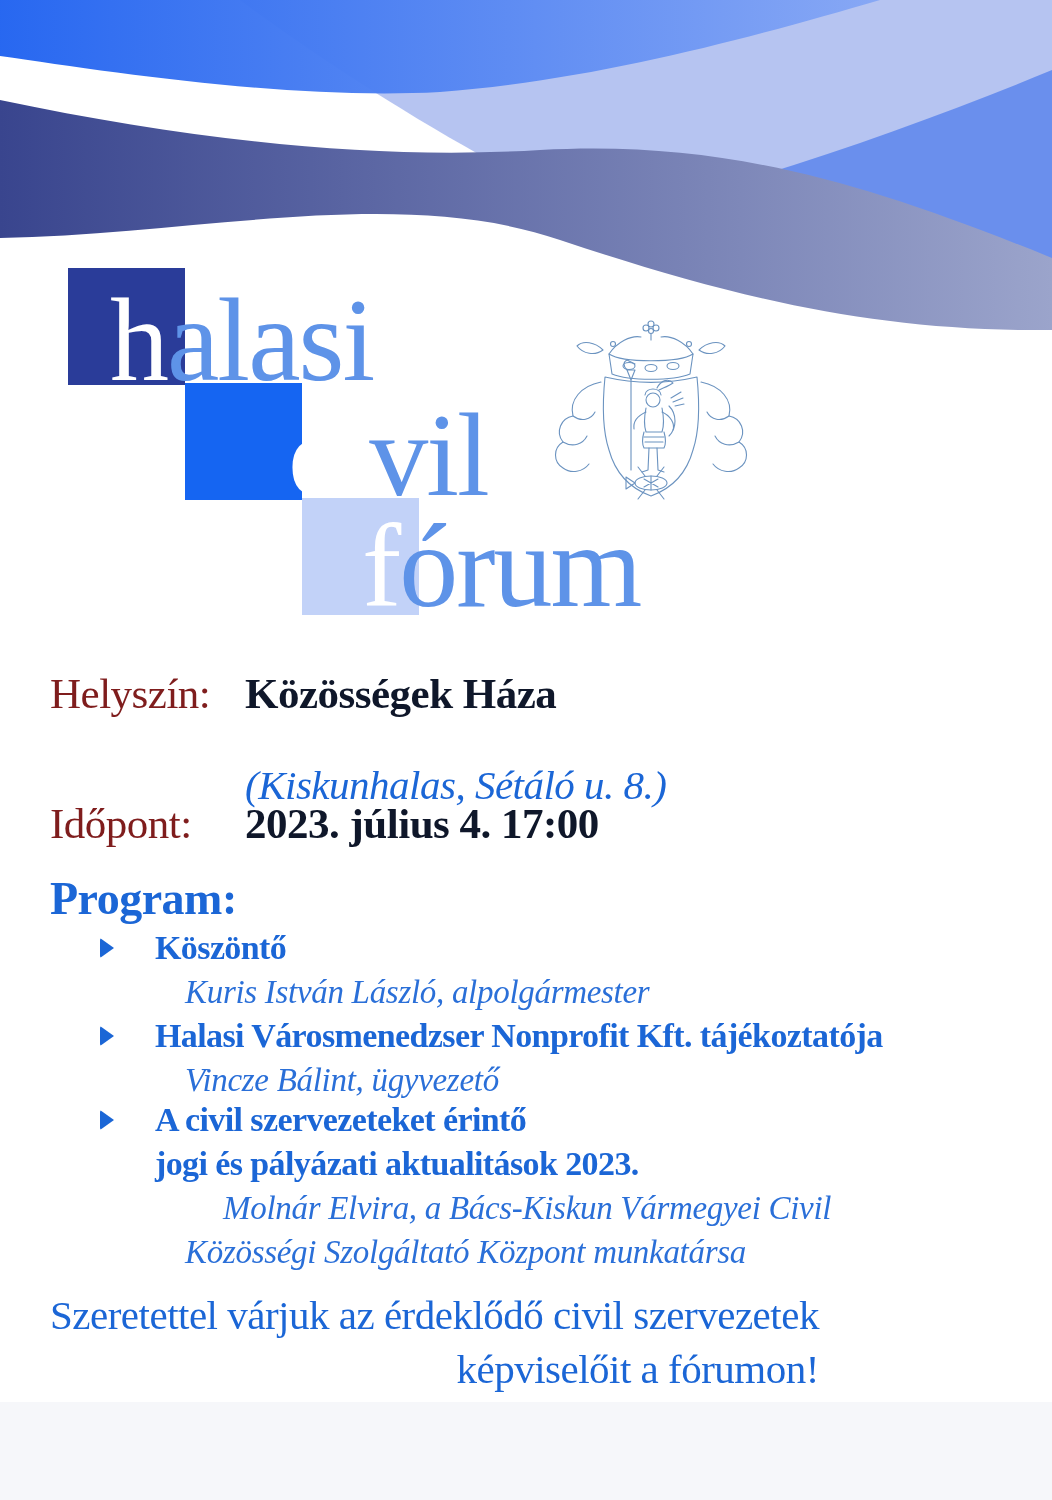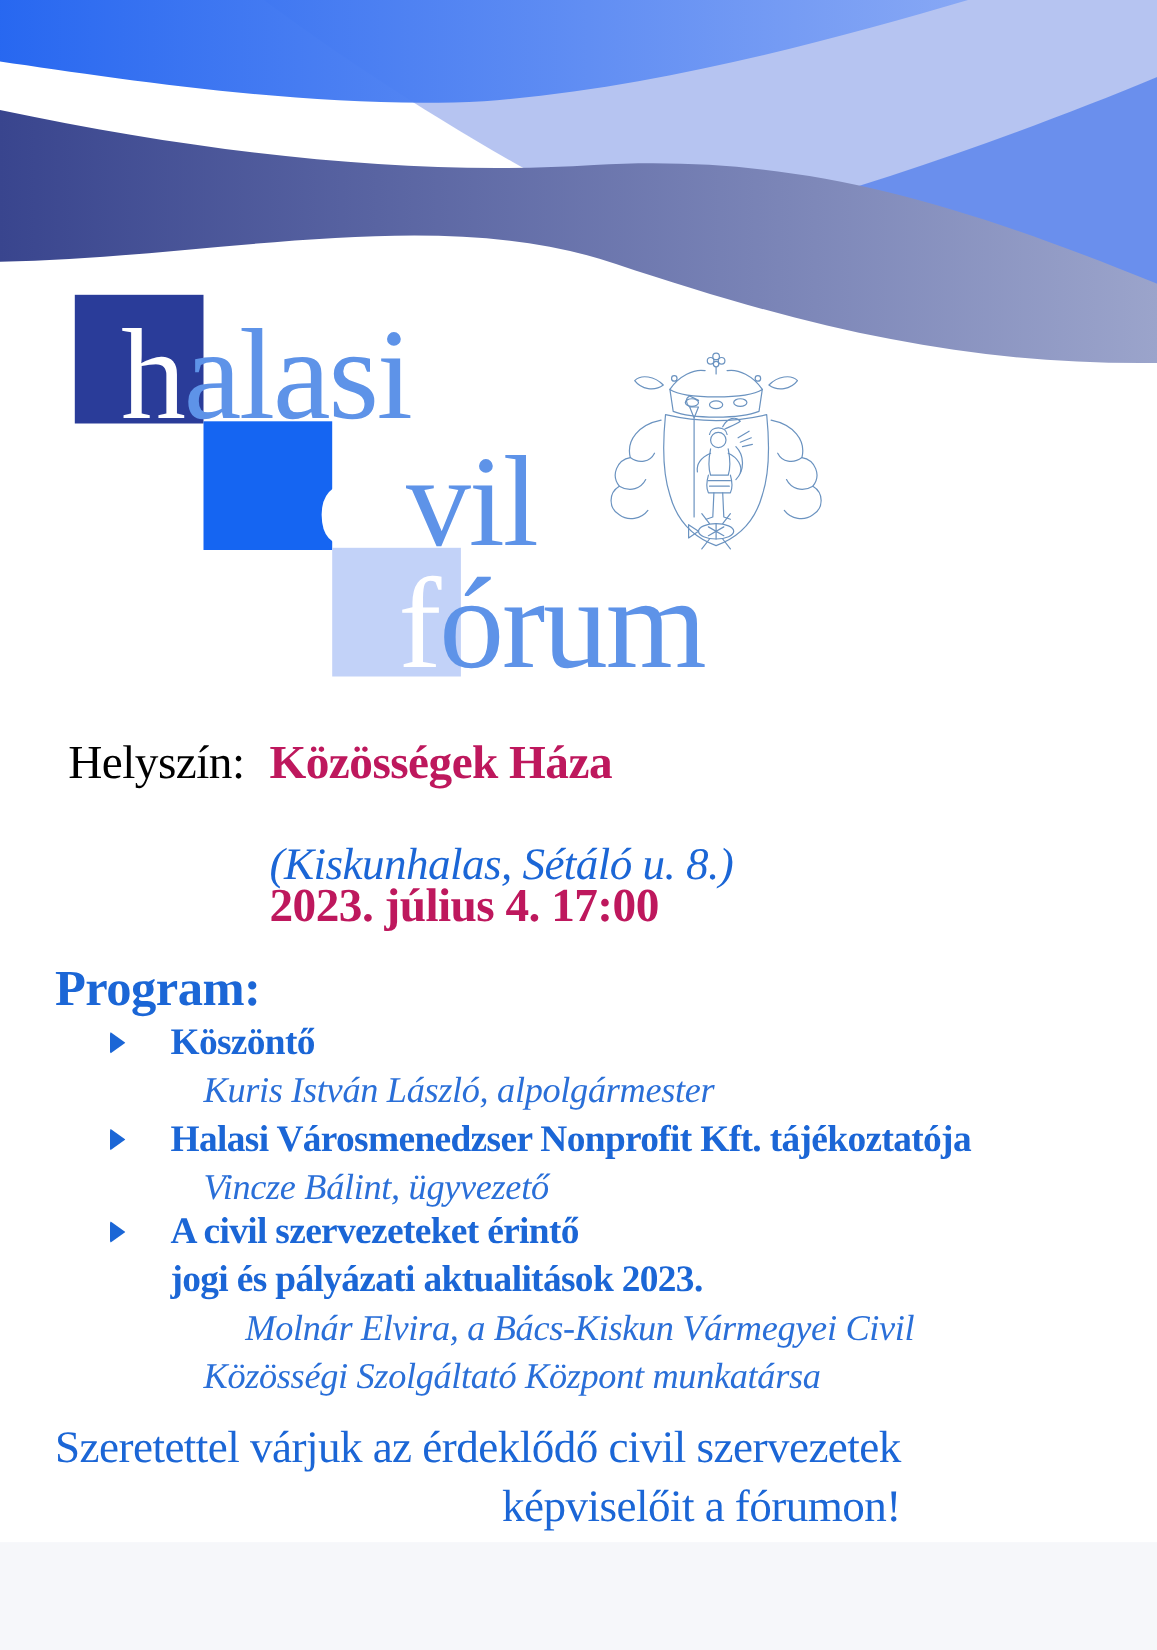--- a/index.html
+++ b/index.html
@@ -18,25 +18,25 @@
     position:absolute;font-size:118px;line-height:1;letter-spacing:-2px;
     color:#5e93e8;white-space:nowrap;z-index:3;
   }
   .logo-word .wfirst{color:#ffffff;}
   .w1{left:110px;top:282px;}
   .w2{left:248px;top:397px;margin-left:40px;}
   .w3{left:362px;top:508px;}
   
   .crest{position:absolute;left:545px;top:320px;width:212px;height:198px;}
   .info-label{
-    position:absolute;left:62px;font-size:43px;line-height:1.1;color:#000000;
+    position:absolute;left:50px;font-size:43px;line-height:1.1;color:#7f1d1d;
     letter-spacing:-0.5px;
   }
   .info-value{
-    position:absolute;left:245px;font-size:43px;line-height:1.1;color:#be185d;
+    position:absolute;left:245px;font-size:43px;line-height:1.1;color:#0f172a;
     font-weight:bold;letter-spacing:-0.5px;white-space:nowrap;
   }
   .info-detail{
     position:absolute;left:245px;font-size:41px;line-height:1.1;color:#1b66d6;
     font-style:italic;letter-spacing:-0.5px;white-space:nowrap;
   }
   .row-loc{top:670px;} .row-loc-det{top:728px;margin-top:35px;} .row-time{top:800px;}
   .program-heading{
     position:absolute;left:50px;top:872px;font-size:46px;font-weight:bold;
     color:#1b66d6;letter-spacing:-0.5px;
@@ -132,20 +132,21 @@
       <path d="M56,62 C36,66 24,80 28,96 C16,98 10,112 18,122 C8,128 8,142 18,148 C26,154 38,152 44,144"></path>
       <path d="M28,96 C36,102 46,100 50,92 M18,122 C28,128 38,124 42,116"></path>
       <path d="M156,62 C176,66 188,80 184,96 C196,98 202,112 194,122 C204,128 204,142 194,148 C186,154 174,152 168,144"></path>
       <path d="M184,96 C176,102 166,100 162,92 M194,122 C184,128 174,124 170,116"></path>
     </g>
   </svg>
 
   <div class="info-label row-loc">Helyszín:</div>
   <div class="info-value row-loc">Közösségek Háza</div>
   <div class="info-detail row-loc-det">(Kiskunhalas, Sétáló u. 8.)</div>
+  <div class="info-label row-time">Időpont:</div>
   <div class="info-value row-time">2023. július 4. 17:00</div>
 
   <div class="program-heading">Program:</div>
 
   <div class="tri" style="top:938px;"></div>
   <div class="pitem-title" style="top:926px;text-align:right;">Köszöntő</div>
   <div class="pitem-speaker" style="top:970px;font-style:italic;">Kuris István László, alpolgármester</div>
 
   <div class="tri" style="top:1026px;"></div>
   <div class="pitem-title" style="top:1014px;">Halasi Városmenedzser Nonprofit Kft. tájékoztatója</div>

